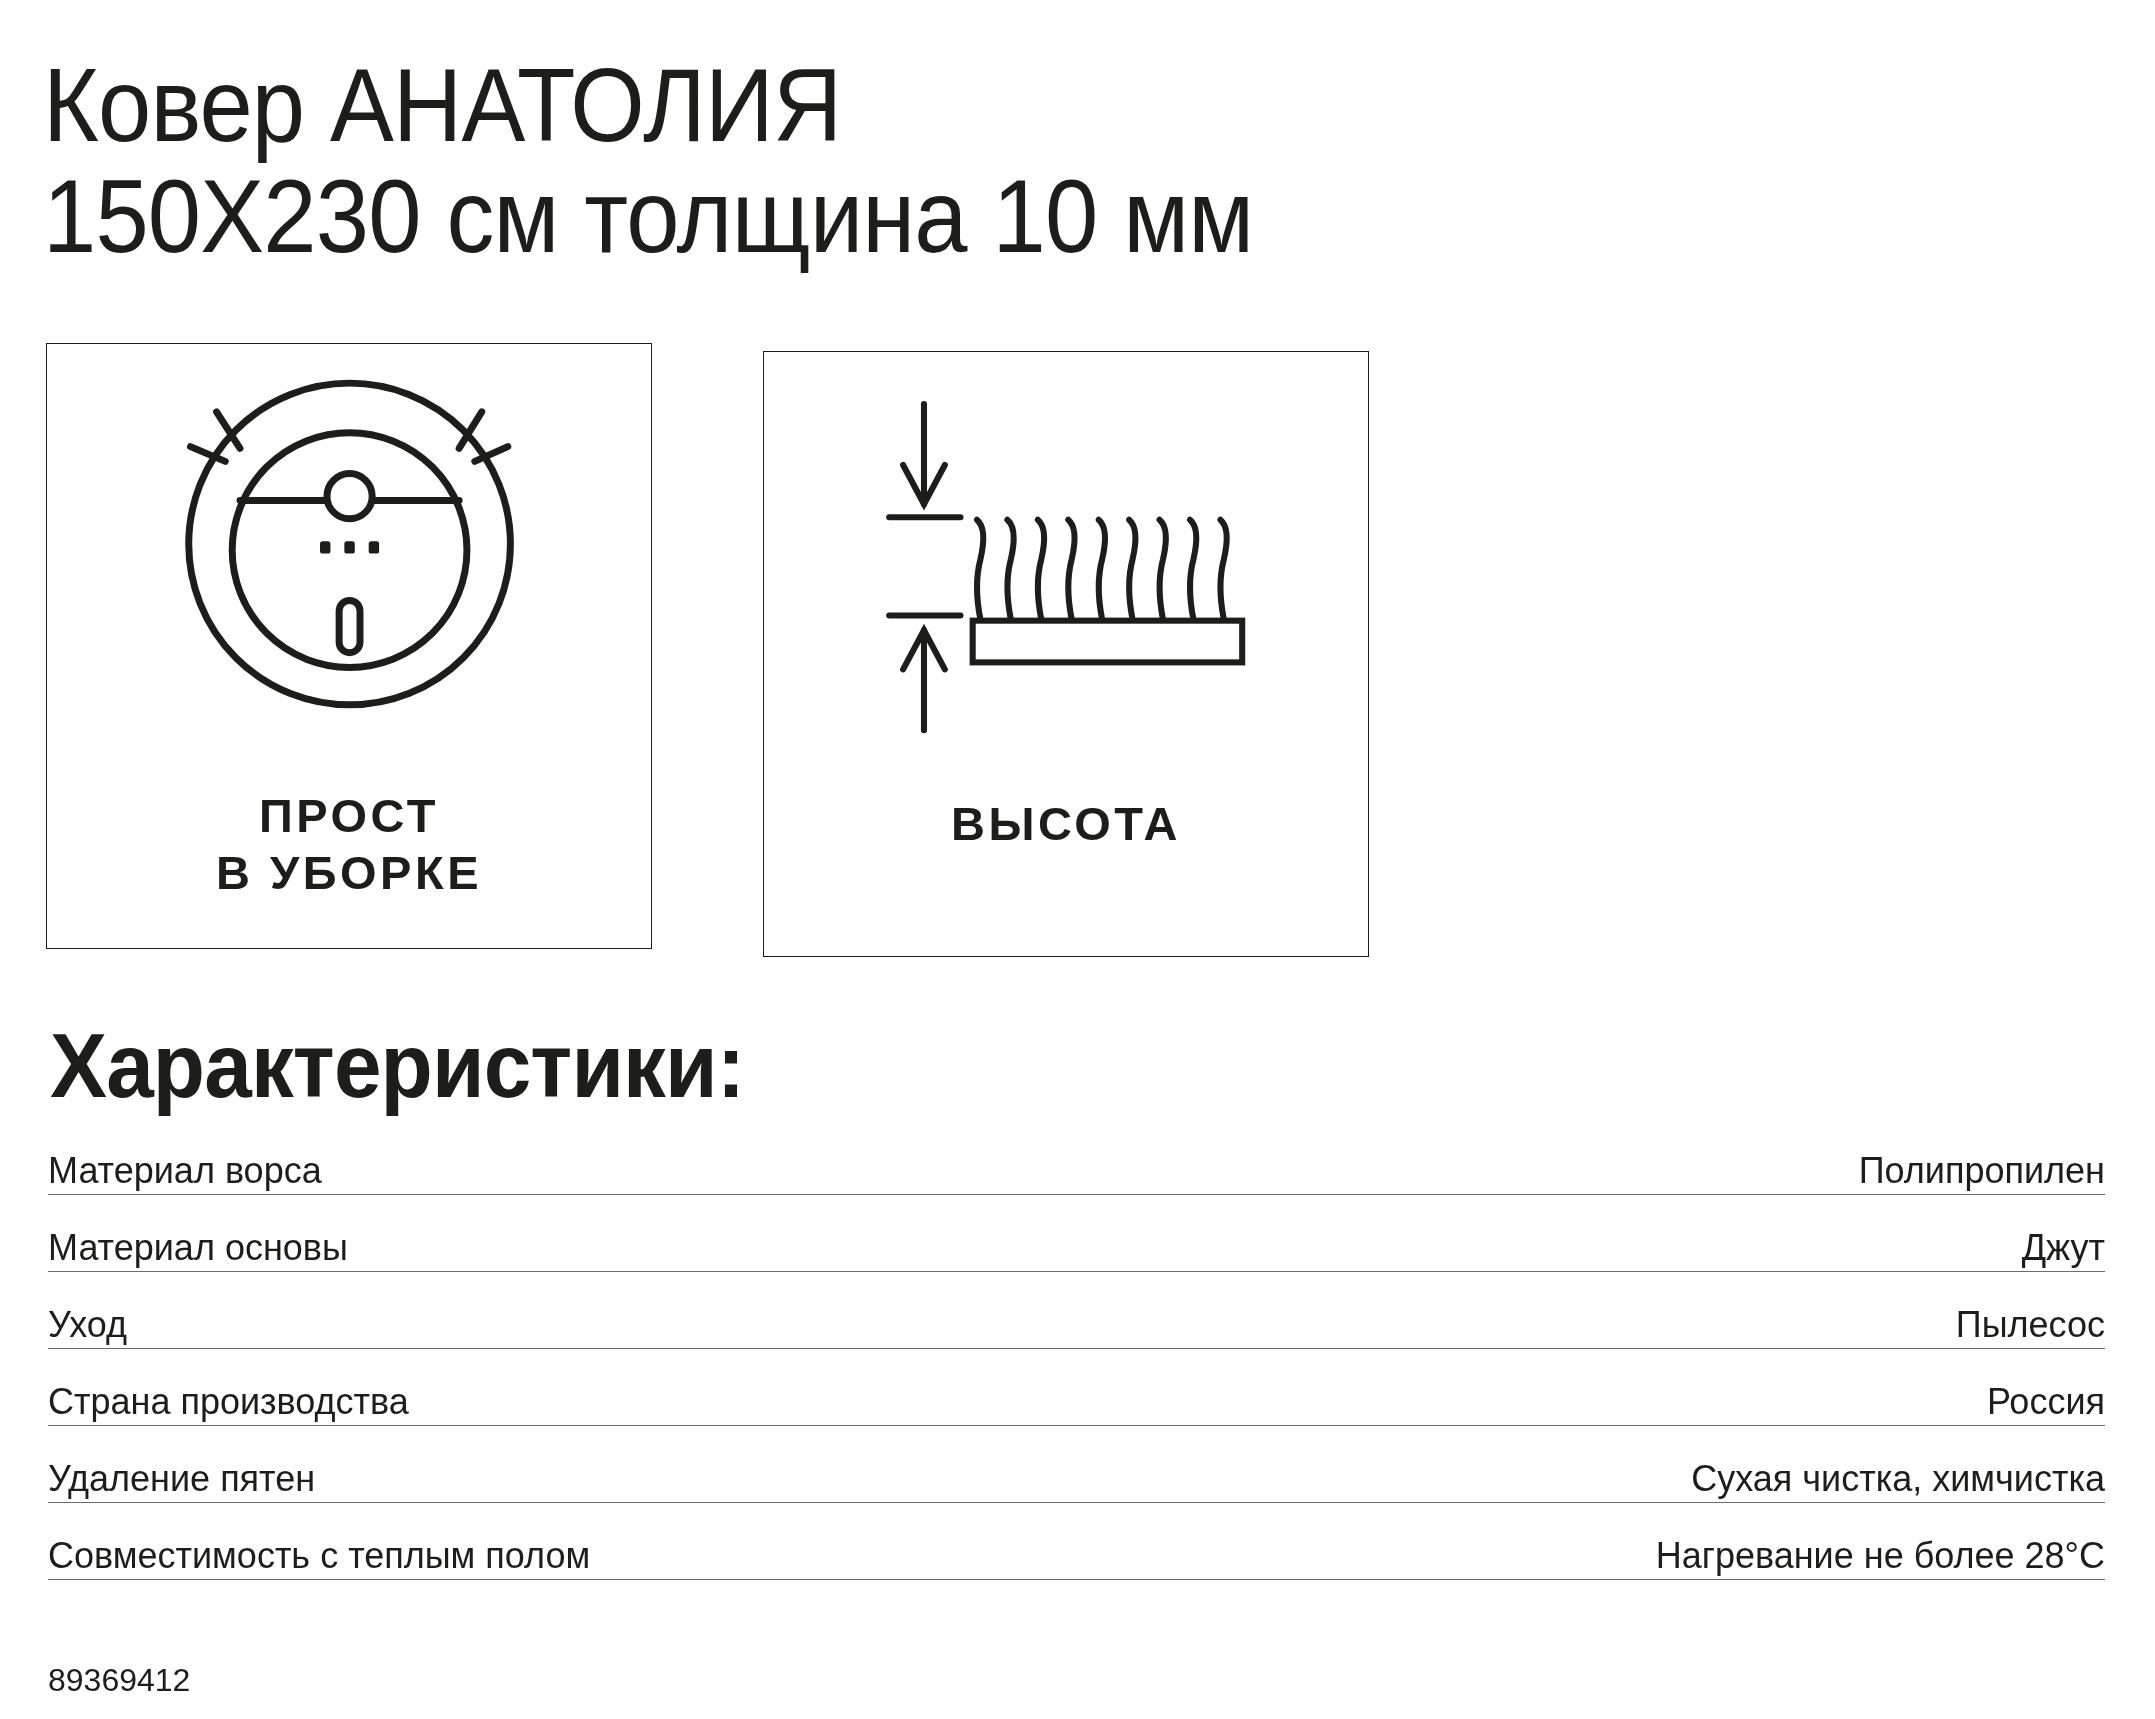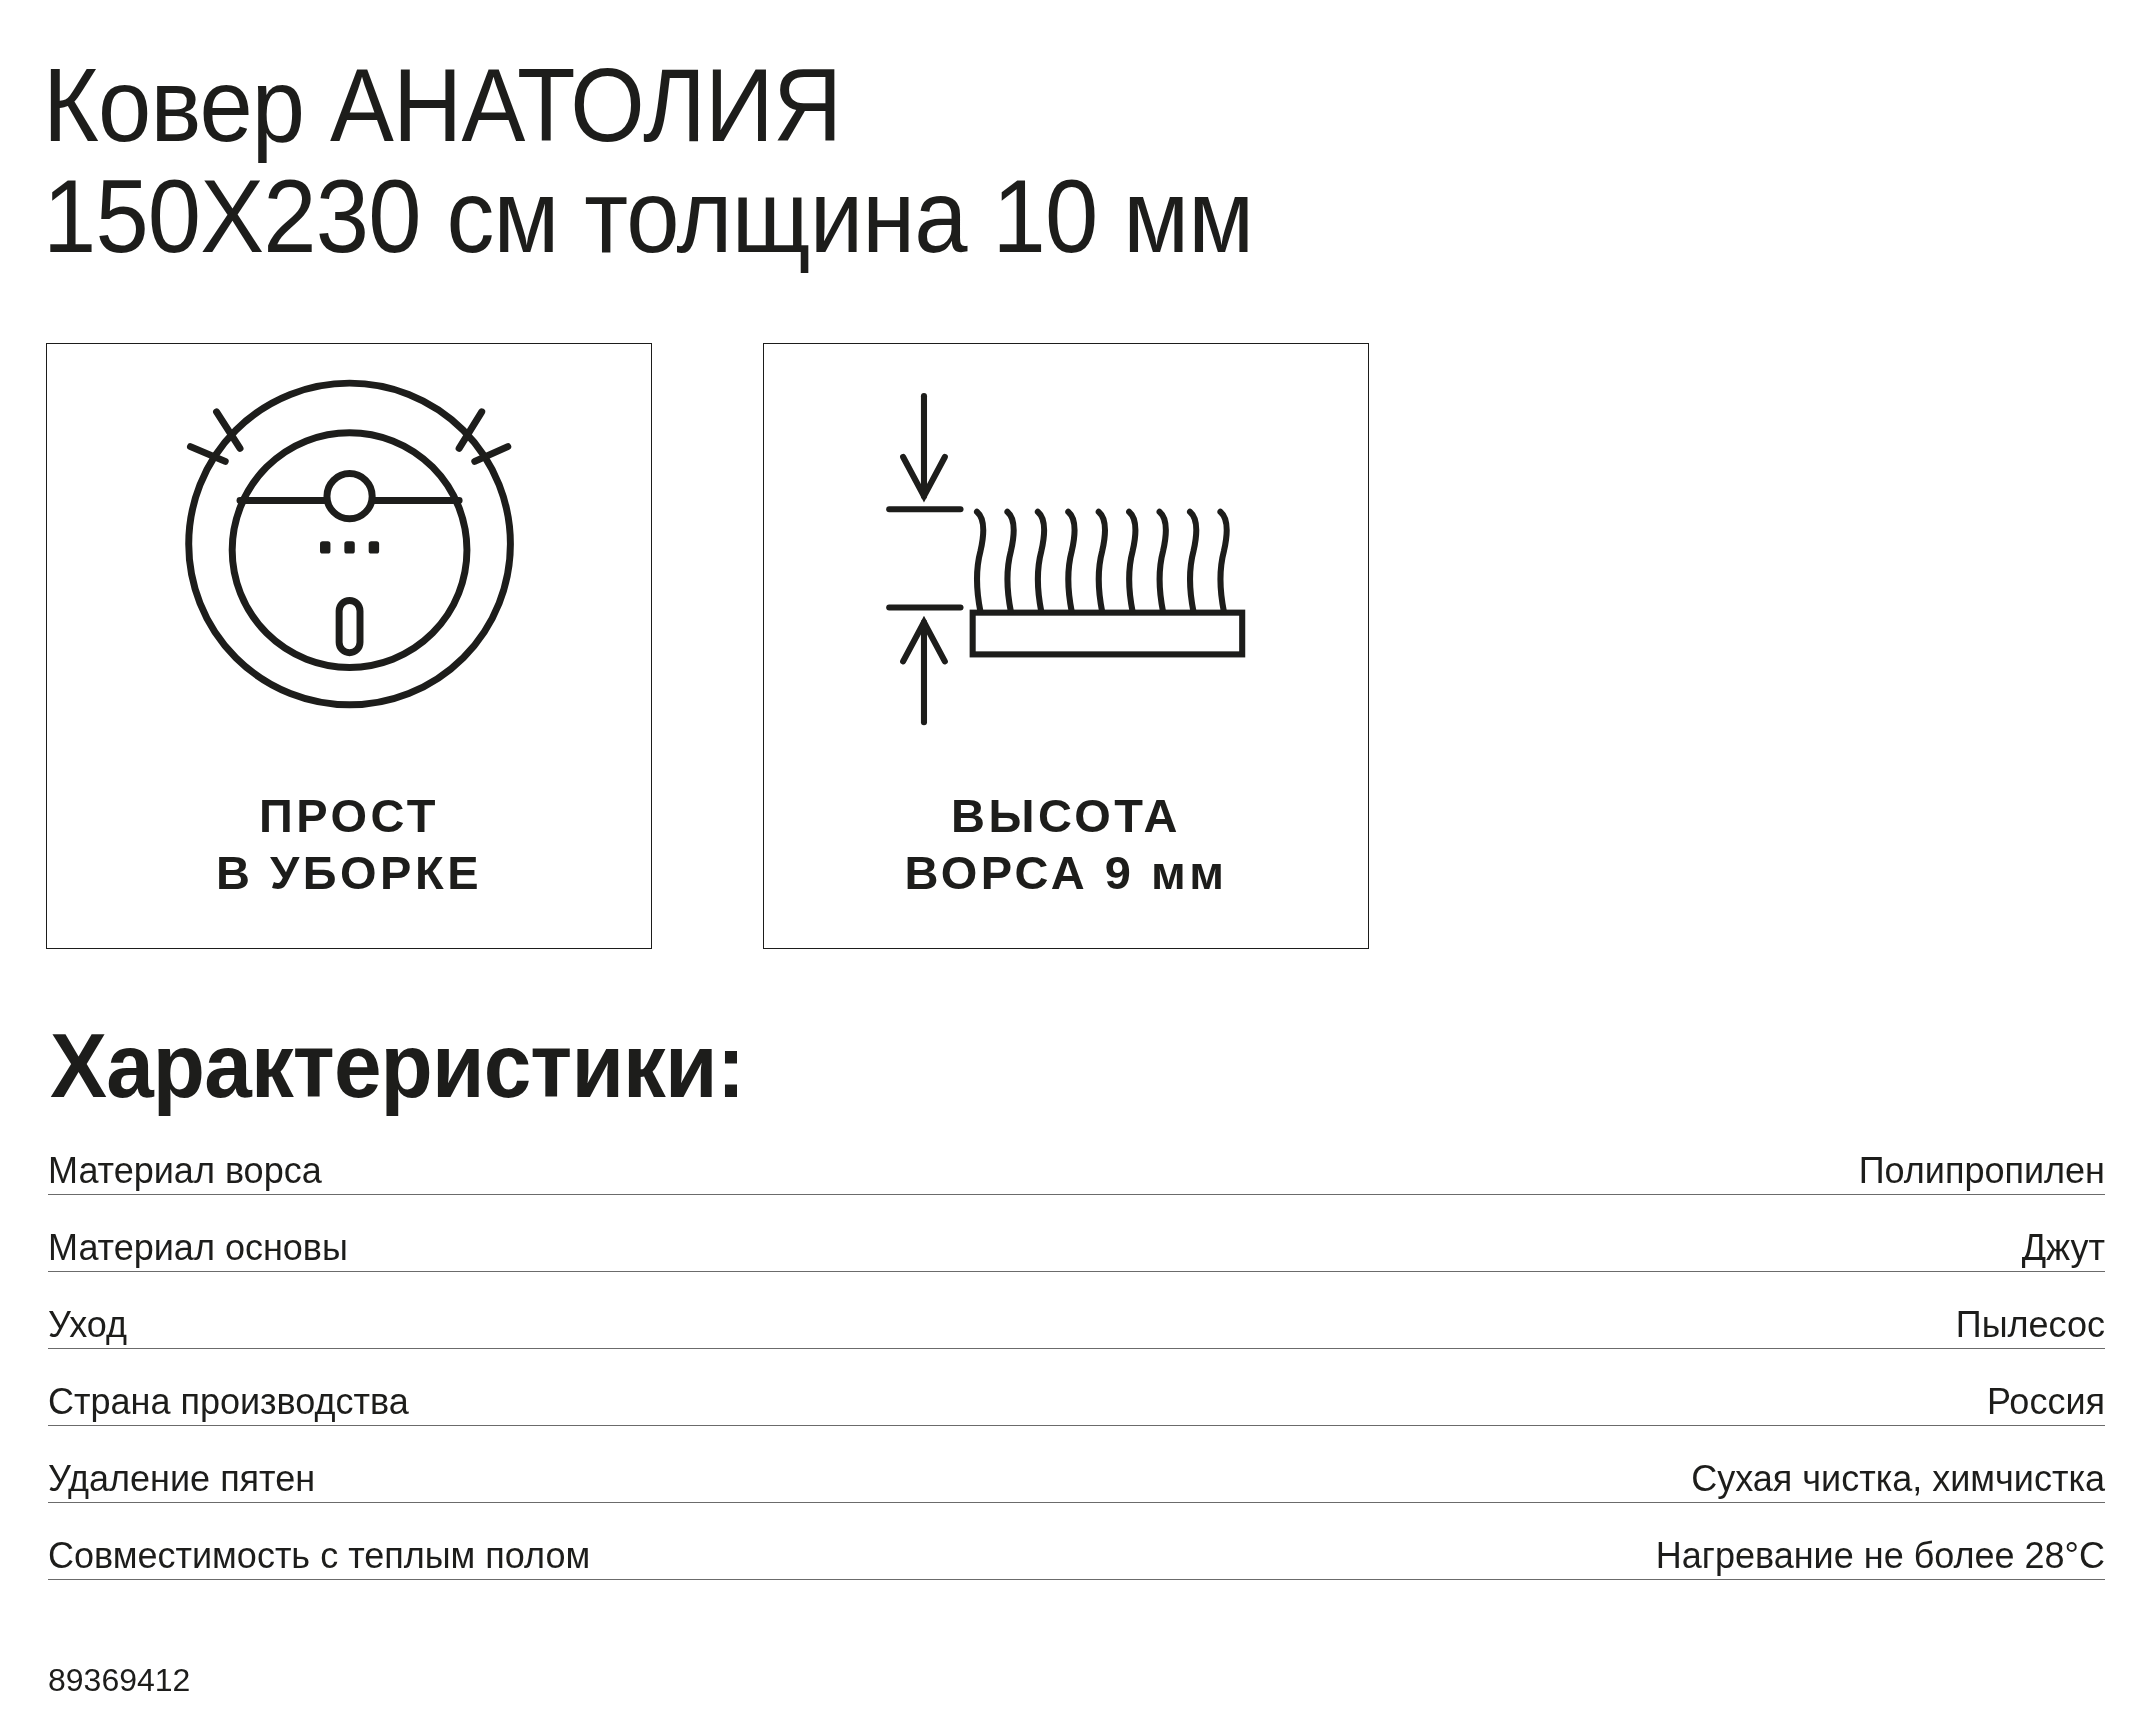--- a/index.html
+++ b/index.html
@@ -3,21 +3,21 @@
 <meta charset="utf-8">
 <style>
   html, body { margin:0; padding:0; background:#ffffff; }
   body { width:2155px; height:1720px; position:relative; overflow:hidden;
          font-family:"Liberation Sans", sans-serif; color:#1d1d1b; }
   .title { position:absolute; left:43px; top:50px; font-size:103px; line-height:111px;
            font-weight:normal; margin:0; letter-spacing:-0.9px; transform:scaleX(0.93); transform-origin:left top; }
   .title span { display:block; }
   .card { position:absolute; top:343px; width:606px; height:606px; border:1.7px solid #1d1d1b; box-sizing:border-box; }
   .card.c1 { left:46px; }
-  .card.c2 { left:763px; }
+  .card.c2 { left:763px;margin-top:8px; }
   .card svg { position:absolute; left:0; top:0; }
   .card-label { position:absolute; left:0; right:0; top:443px; text-align:center;
                 font-weight:bold; font-size:47px; line-height:57px; letter-spacing:3.5px; }
   .card-label span { display:block; }
   .spec-title { position:absolute; left:50px; top:1015px; font-size:90px; font-weight:bold; margin:0;
                 letter-spacing:-0.9px; transform:scaleX(0.95); transform-origin:left top; }
   .specs { position:absolute; left:48px; top:1118px; width:2057px; }
   .row { position:relative; height:77px; border-bottom:1.7px solid #6b6b6b; box-sizing:border-box; }
   .row .k, .row .v { position:absolute; bottom:-7px; font-size:36px; line-height:61px; white-space:nowrap; }
   .row .k { left:0; }
@@ -74,21 +74,20 @@
       <path d="M350 193 q12 10 4 45 q-8 30 0 70"></path>
       <path d="M385 193 q12 10 4 45 q-8 30 0 70"></path>
       <path d="M420 193 q12 10 4 45 q-8 30 0 70"></path>
       <path d="M455 193 q12 10 4 45 q-8 30 0 70"></path>
       <path d="M490 193 q12 10 4 45 q-8 30 0 70"></path>
       <path d="M525 193 q12 10 4 45 q-8 30 0 70"></path>
     </g>
   </svg>
   <div class="card-label">
     <span>ВЫСОТА</span>
-    <span>ВОРСА 9 мм</span>
   </div>
 </div>
 
 <h2 class="spec-title">Характеристики:</h2>
 
 <div class="specs">
   <div class="row">
     <span class="k">Материал ворса</span>
     <span class="v">Полипропилен</span>
   </div>

